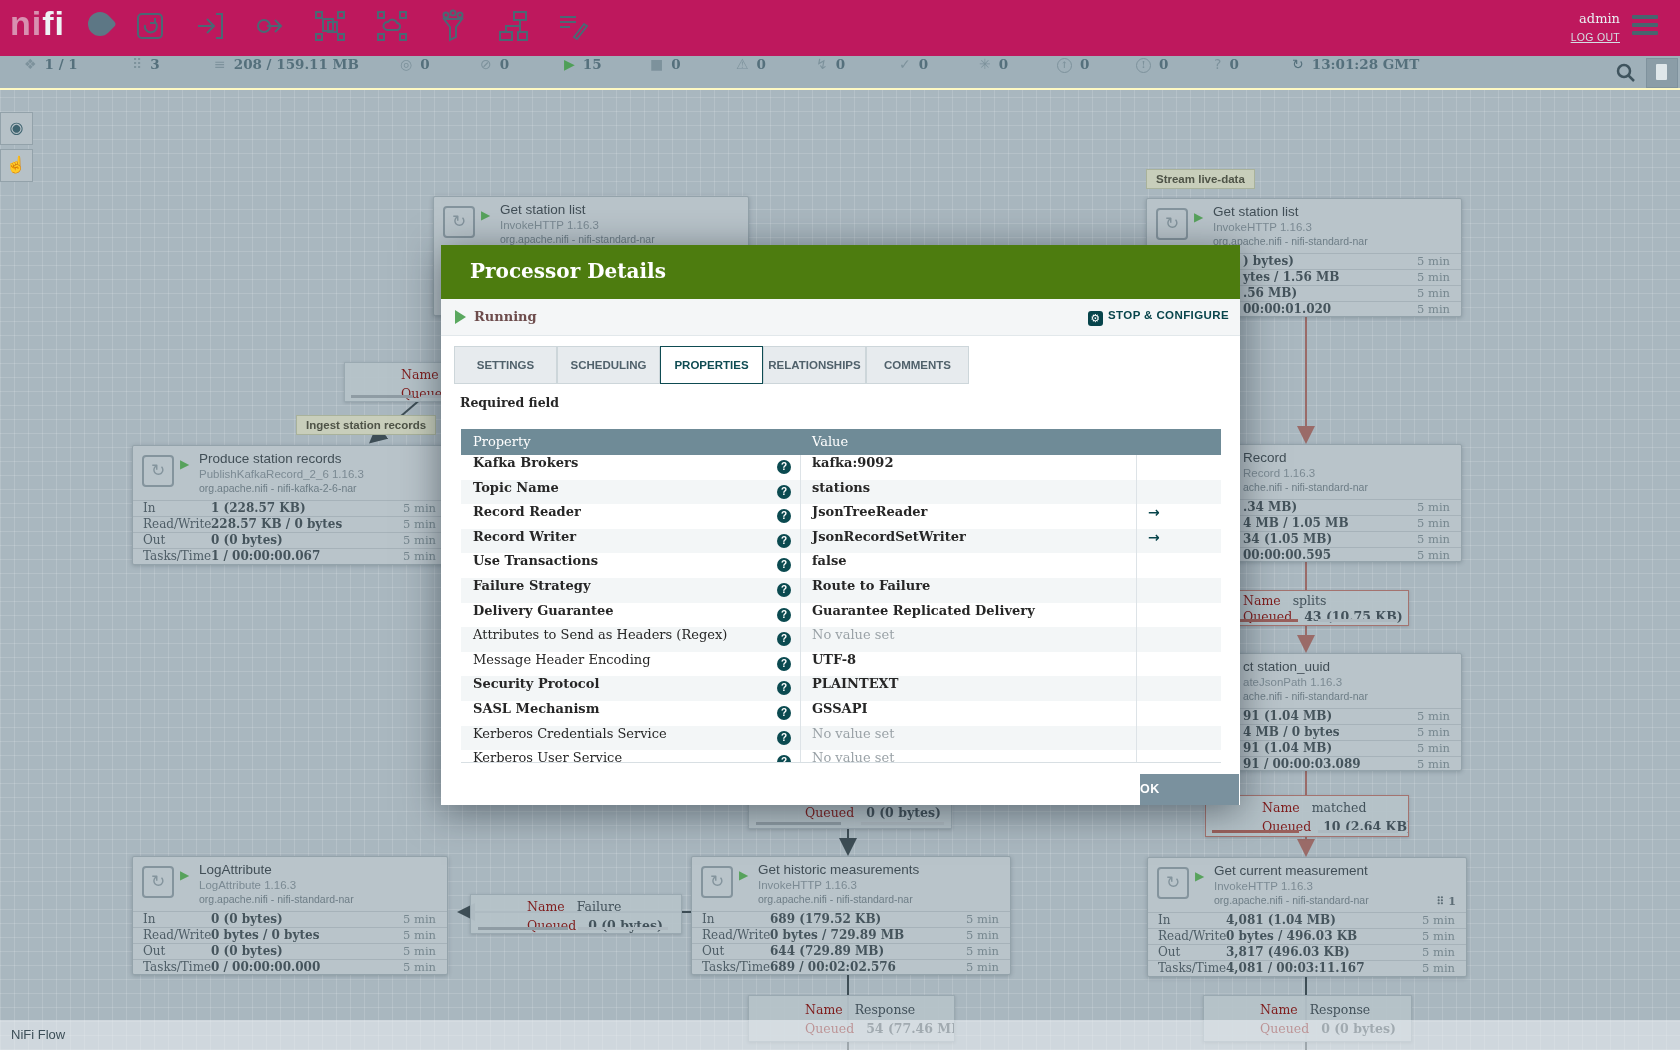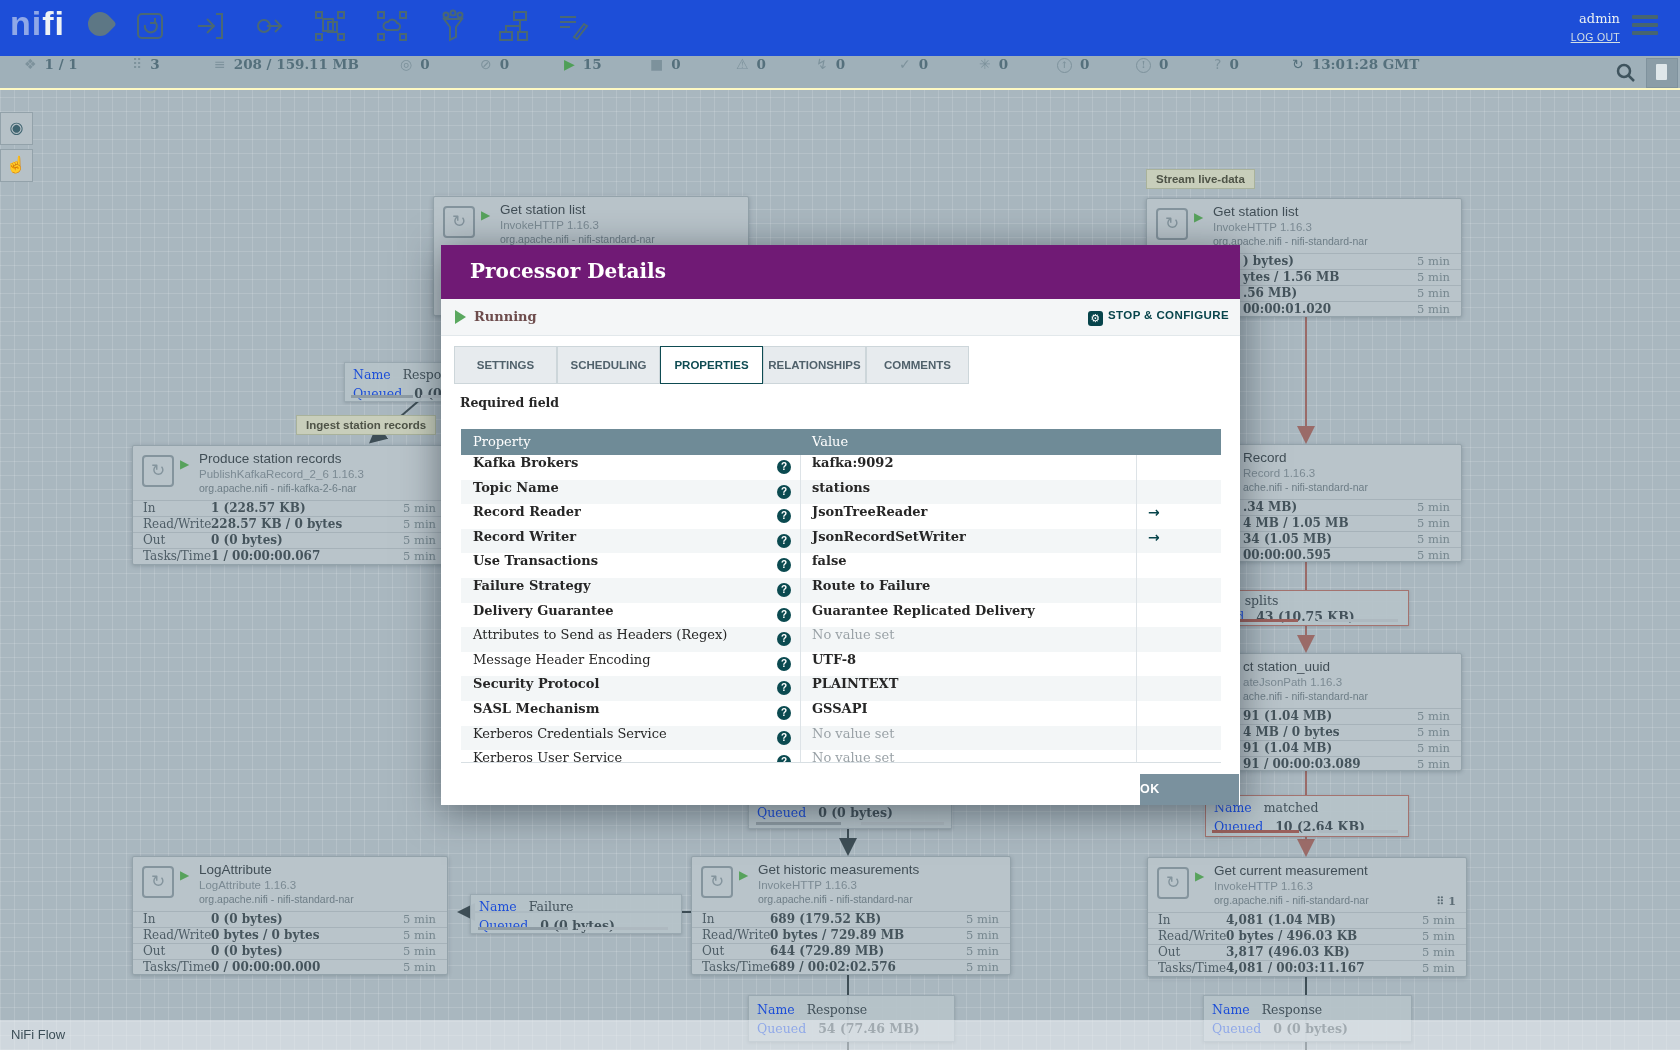--- a/index.html
+++ b/index.html
@@ -1,19 +1,19 @@
 <!DOCTYPE html>
 <html><head>
 <meta charset="utf-8">
 <style>
   html,body{margin:0;padding:0;background:#6d7f89;}
   .screen{position:relative;width:1680px;height:1050px;overflow:hidden;
           font-family:"Liberation Sans",sans-serif;background:#a9b7bf;}
   
-  .topbar{position:absolute;left:0;top:0;width:1680px;height:56px;background:#1d4ed8;z-index:5;}
+  .topbar{position:absolute;left:0;top:0;width:1680px;height:56px;background:#be185d;z-index:5;}
   .logo{position:absolute;left:10px;top:4px;font:700 34px "Liberation Sans",sans-serif;
         color:#eef3f5;letter-spacing:1px;}
   .logo .dim{opacity:.55;}
   .drop{position:absolute;left:88px;top:12px;width:24px;height:24px;background:#5d7785;
         border-radius:50% 4px 50% 50%;transform:rotate(45deg);}
   .tbico{position:absolute;top:9px;width:38px;height:38px;}
   .tbico svg{stroke:#4a6874;fill:none;stroke-width:2;}
   .hdr-user{position:absolute;right:60px;top:9px;text-align:right;}
   .hdr-user .u{font:13px "DejaVu Serif",serif;color:#e9eff2;}
   .hdr-user .lo{font:10.5px "Liberation Sans",sans-serif;color:#d4dfe4;text-decoration:underline;
@@ -60,35 +60,35 @@
   .fragname{position:absolute;left:96px;top:5px;font:500 13.5px "Liberation Sans",sans-serif;color:#414e56;white-space:nowrap;}
   .fragtype{position:absolute;left:96px;top:22px;font:11.5px "Liberation Sans",sans-serif;color:#7b8a93;white-space:nowrap;}
   .fragbundle{position:absolute;left:96px;top:36px;font:10.5px "Liberation Sans",sans-serif;color:#6d7d86;white-space:nowrap;}
   .s5{position:absolute;right:11px;font:11.5px "DejaVu Serif",serif;color:#76878f;}
   
   .clabel{position:absolute;background:rgba(182,194,201,.94);border:1px solid #9aa9b1;
           box-shadow:0 1px 3px rgba(40,55,65,.2);z-index:2;overflow:hidden;}
   .clabel.red{border-color:#a4736f;}
   .crow{position:relative;height:15px;margin:4px 8px 0;font:12.5px "DejaVu Serif",serif;
         color:#43525b;white-space:nowrap;}
-  .ck{color:#1d4ed8;margin-right:12px;}
+  .ck{color:#7f1d1d;margin-right:12px;margin-left:48px;}
   .cq{font-weight:700;}
   .cbar{position:absolute;bottom:3px;height:3px;background:#8f9ca4;}
   .cbar.g2{background:#aeb9c0;}
   .red .cbar.b1{background:#9a605c;}
   
   .ylabel{position:absolute;background:#c8cebb;border:1px solid #a9b29b;z-index:2;
           font:700 11.5px "Liberation Sans",sans-serif;color:#4e5347;padding:3px 9px;white-space:nowrap;}
   
   .footer{position:absolute;left:0;top:1020px;width:1680px;height:30px;background:rgba(238,243,245,.55);z-index:3;}
   .crumb{position:absolute;left:11px;top:7px;font:13px "Liberation Sans",sans-serif;color:#3c4e57;}
   
   .dialog{position:absolute;left:441px;top:245px;width:799px;height:560px;background:#fff;
           box-shadow:0 6px 36px rgba(15,25,35,.5);z-index:10;}
-  .dlg-head{position:absolute;left:0;top:0;right:0;height:54px;background:#701a75;}
+  .dlg-head{position:absolute;left:0;top:0;right:0;height:54px;background:#4d7c0f;}
   .dlg-title{position:absolute;left:29px;top:14px;font:700 20px "DejaVu Serif",serif;color:#fff;}
   .dlg-status{position:absolute;left:0;right:0;top:54px;height:36px;background:#f4f6f7;
               border-bottom:1px solid #e2e8eb;padding-left:40px;}
   .runtri{position:absolute;left:14px;top:11px;width:0;height:0;border-left:11px solid #5aa85f;
           border-top:7px solid transparent;border-bottom:7px solid transparent;}
   .runtext{position:absolute;left:33px;top:10px;font:700 13px "DejaVu Serif",serif;color:#6d4c4c;}
   .stopcfg{position:absolute;right:11px;top:10px;font:700 11.5px "Liberation Sans",sans-serif;
            color:#07444b;letter-spacing:.4px;cursor:pointer;}
   .gear{display:inline-block;width:15px;height:15px;background:#07444b;color:#fff;border-radius:3px;
         font-size:11px;line-height:15px;text-align:center;vertical-align:-3px;margin-right:5px;

